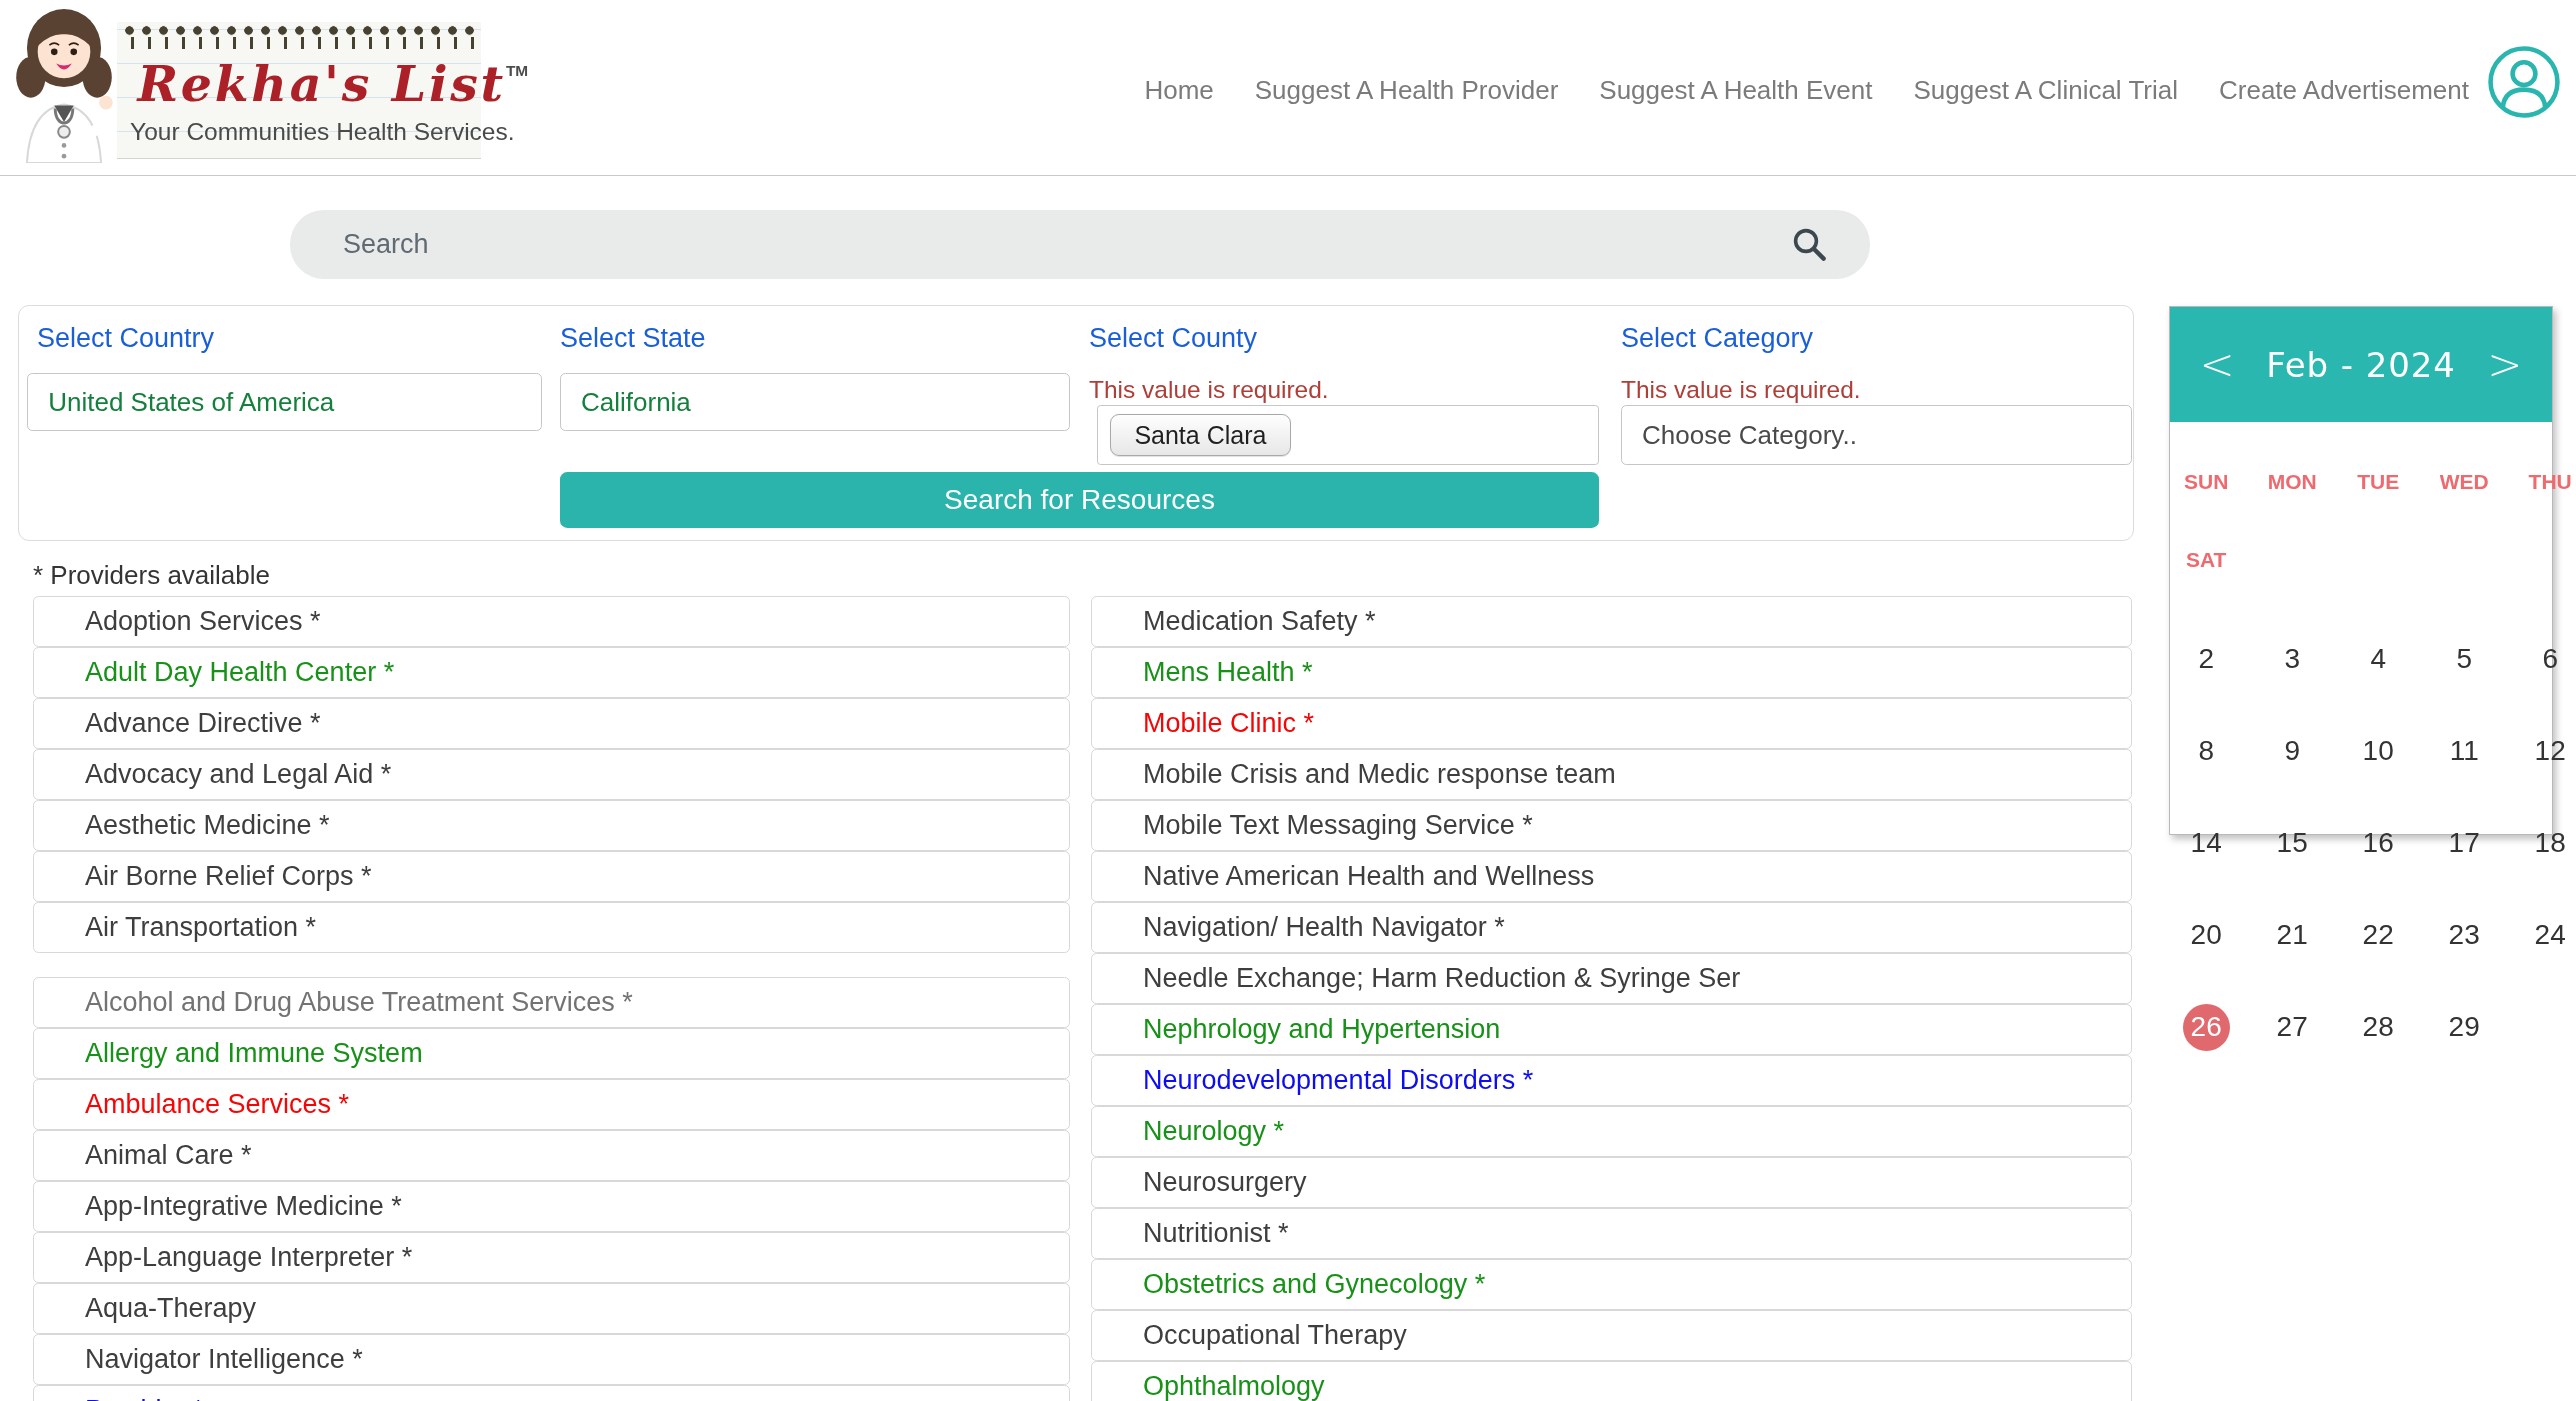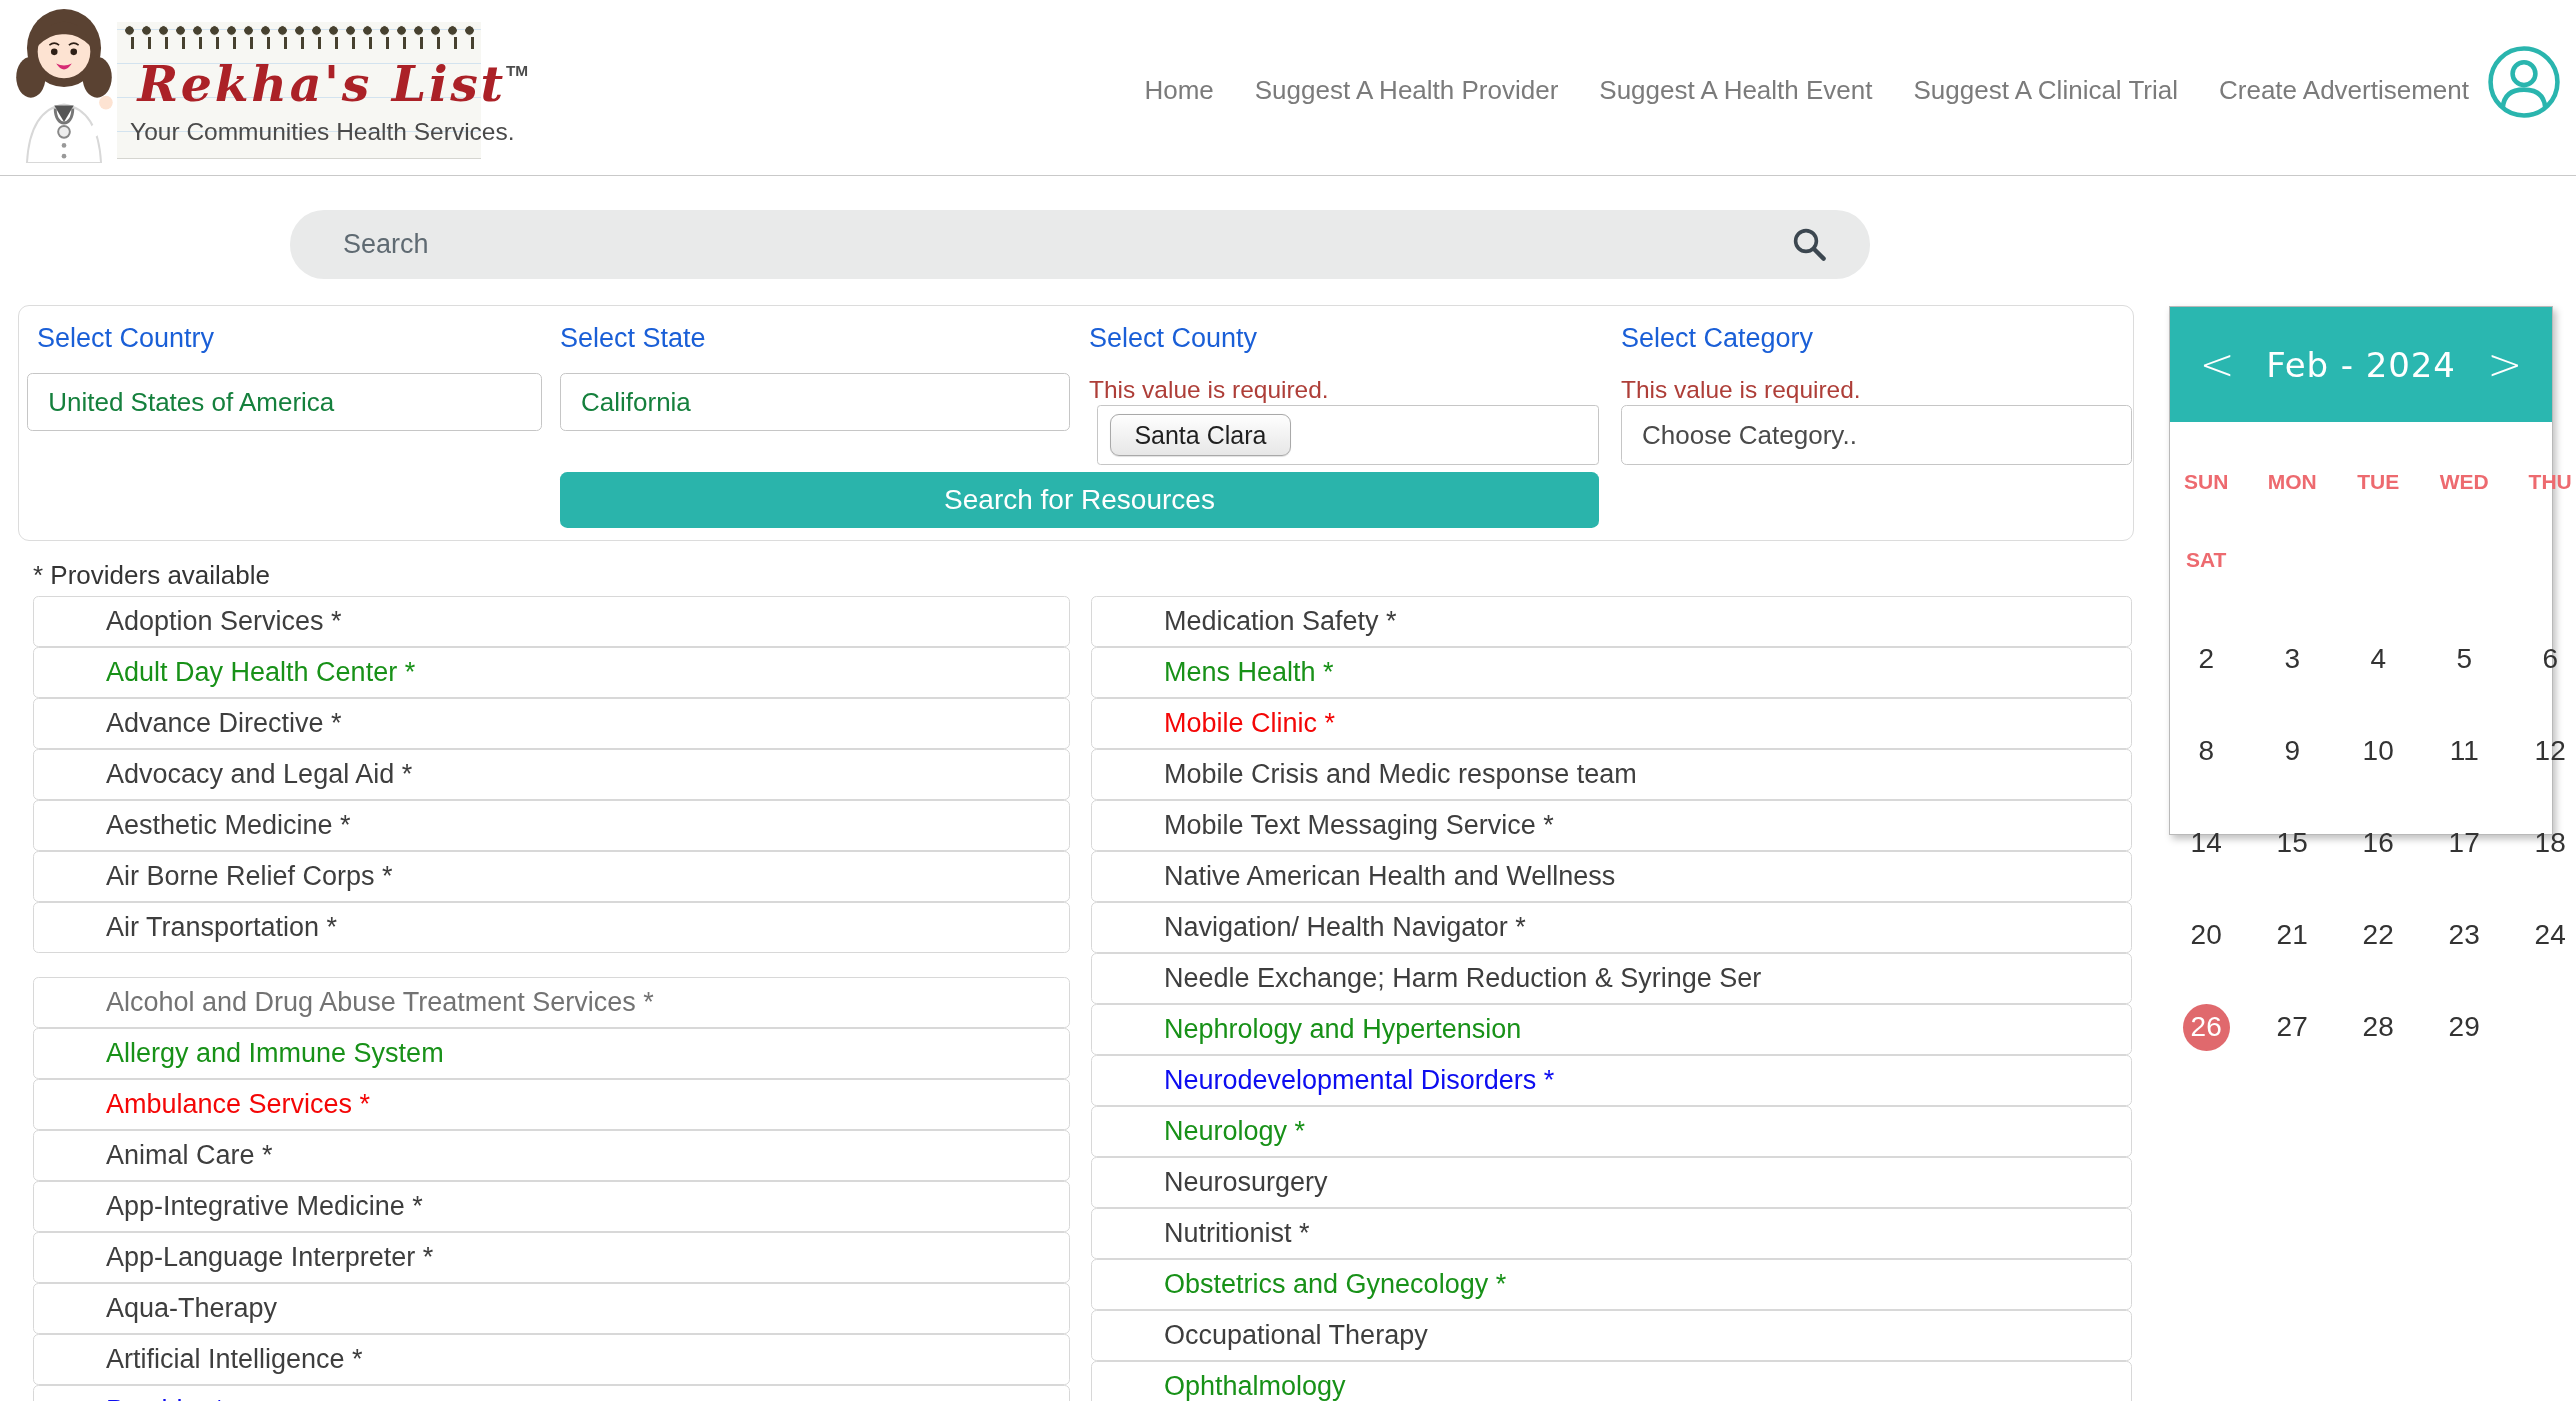--- a/index.html
+++ b/index.html
@@ -69,21 +69,21 @@
   .day{height:54px;display:flex;align-items:center;justify-content:center;cursor:pointer;}
   .day .num{font-size:28px;color:#333;width:47px;height:47px;display:flex;align-items:center;justify-content:center;}
   .day.sel .num{background:#e0696d;color:#fff;border-radius:50%;}
 
   
   .note{position:absolute;left:33px;top:560px;font-size:26px;color:#343434;}
   .plist{position:absolute;top:596px;}
   .plist.left{left:33px;width:1037px;}
   .plist.right{left:1091px;width:1041px;}
   .row{height:51px;box-sizing:border-box;border:0.9px solid #d8d8d8;border-radius:5.4px;background:#fff;
-       display:flex;align-items:center;padding-left:72px;font-size:27px;color:#3e3e3e;cursor:pointer;}
+       display:flex;align-items:center;padding-left:51px;font-size:27px;color:#3e3e3e;cursor:pointer;}
   .c-green{color:#189118;}
   .c-red{color:#f40606;}
   .c-orange{color:#737373;margin-top:24px;}
   .c-blue{color:#0d0df0;}
 </style>
 </head>
 <body>
 
 <div class="page">
 
@@ -324,21 +324,21 @@
       <div class="row">
         <span>App-Integrative Medicine *</span>
       </div>
       <div class="row">
         <span>App-Language Interpreter *</span>
       </div>
       <div class="row">
         <span>Aqua-Therapy</span>
       </div>
       <div class="row">
-        <span>Artificial Intelligence *</span>
+        <span>Navigator Intelligence *</span>
       </div>
       <div class="row c-blue">
         <span>Provider *</span>
       </div>
   </div>
 
   <div class="plist right">
     <div class="row">
         <span>Medication Safety *</span>
       </div>

